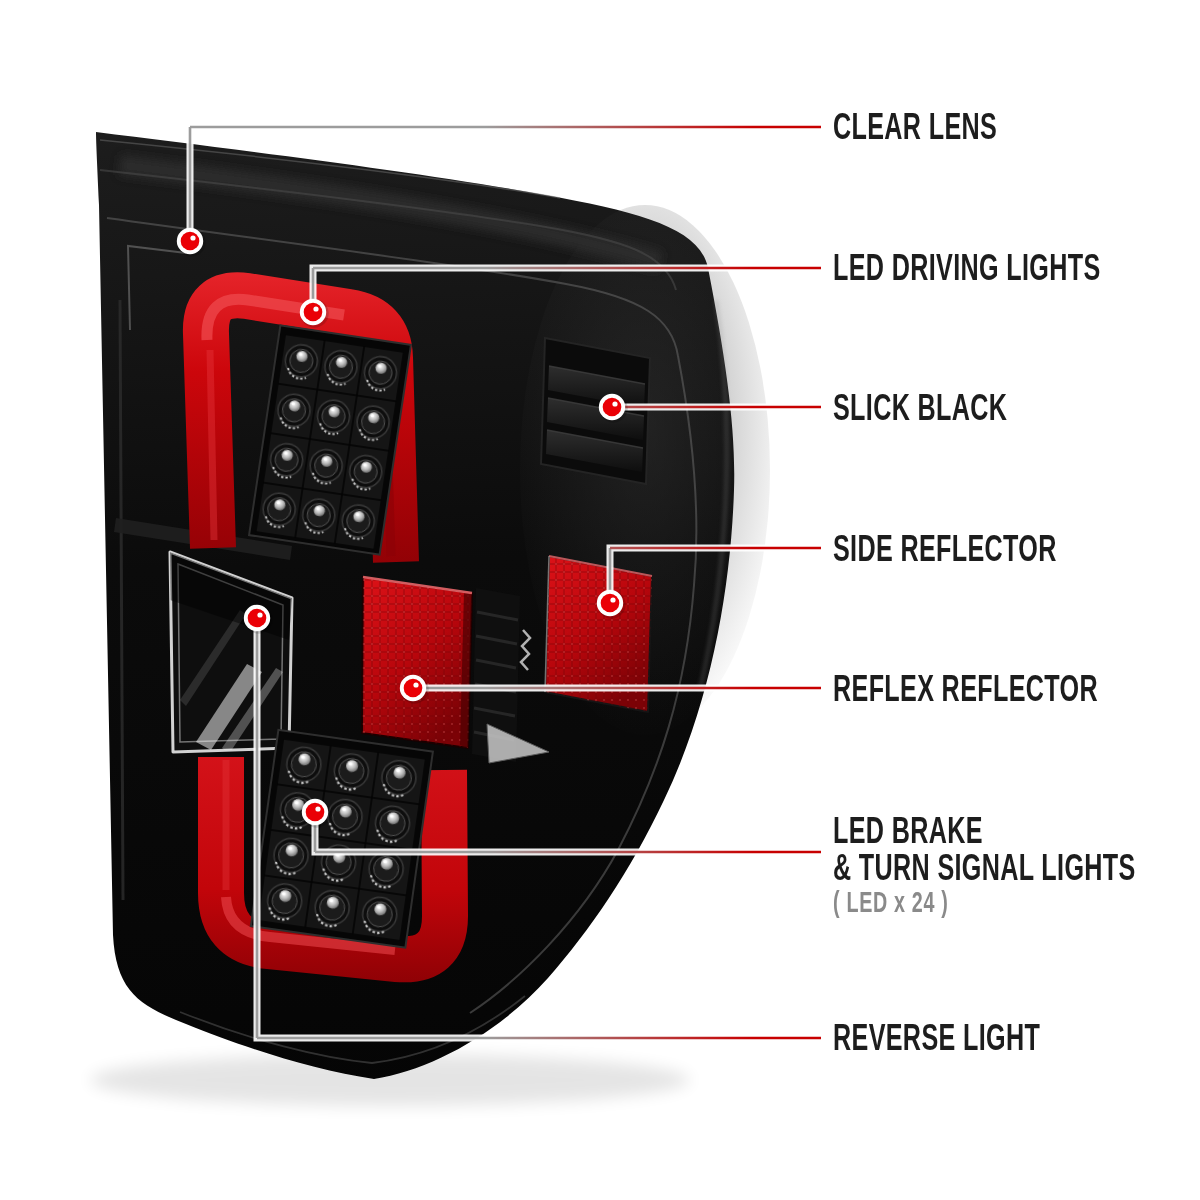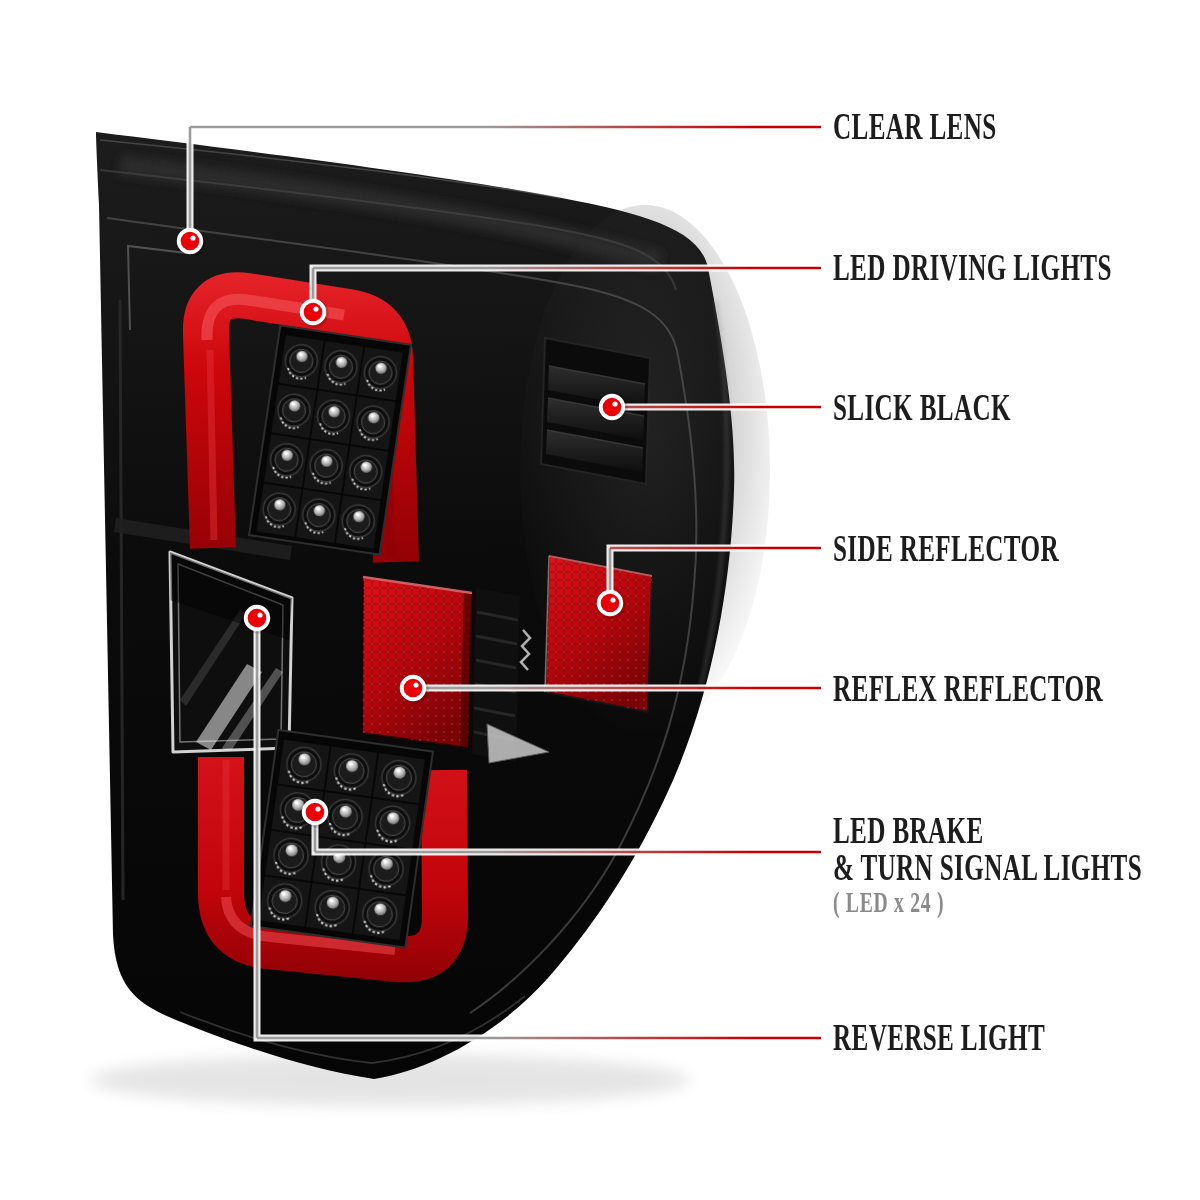--- a/index.html
+++ b/index.html
@@ -1,19 +1,19 @@
 <!DOCTYPE html>
 <html><head>
 <meta charset="utf-8">
 <style>
   html,body { margin:0; padding:0; background:#fff; }
   .stage {
     position:relative; width:1200px; height:1200px;
     background:#ffffff; overflow:hidden;
-    font-family:Liberation Serif, serif;
+    font-family:Liberation Sans, sans-serif;
   }
   .stage svg { position:absolute; left:0; top:0; }
   .lbl {
     position:absolute;
     font-weight:700; font-size:37px; line-height:37px;
     color:#1d1d1d; white-space:nowrap;
     transform:scaleX(0.68); transform-origin:left top;
     letter-spacing:0.5px;
   }
   .lbl.sub {

